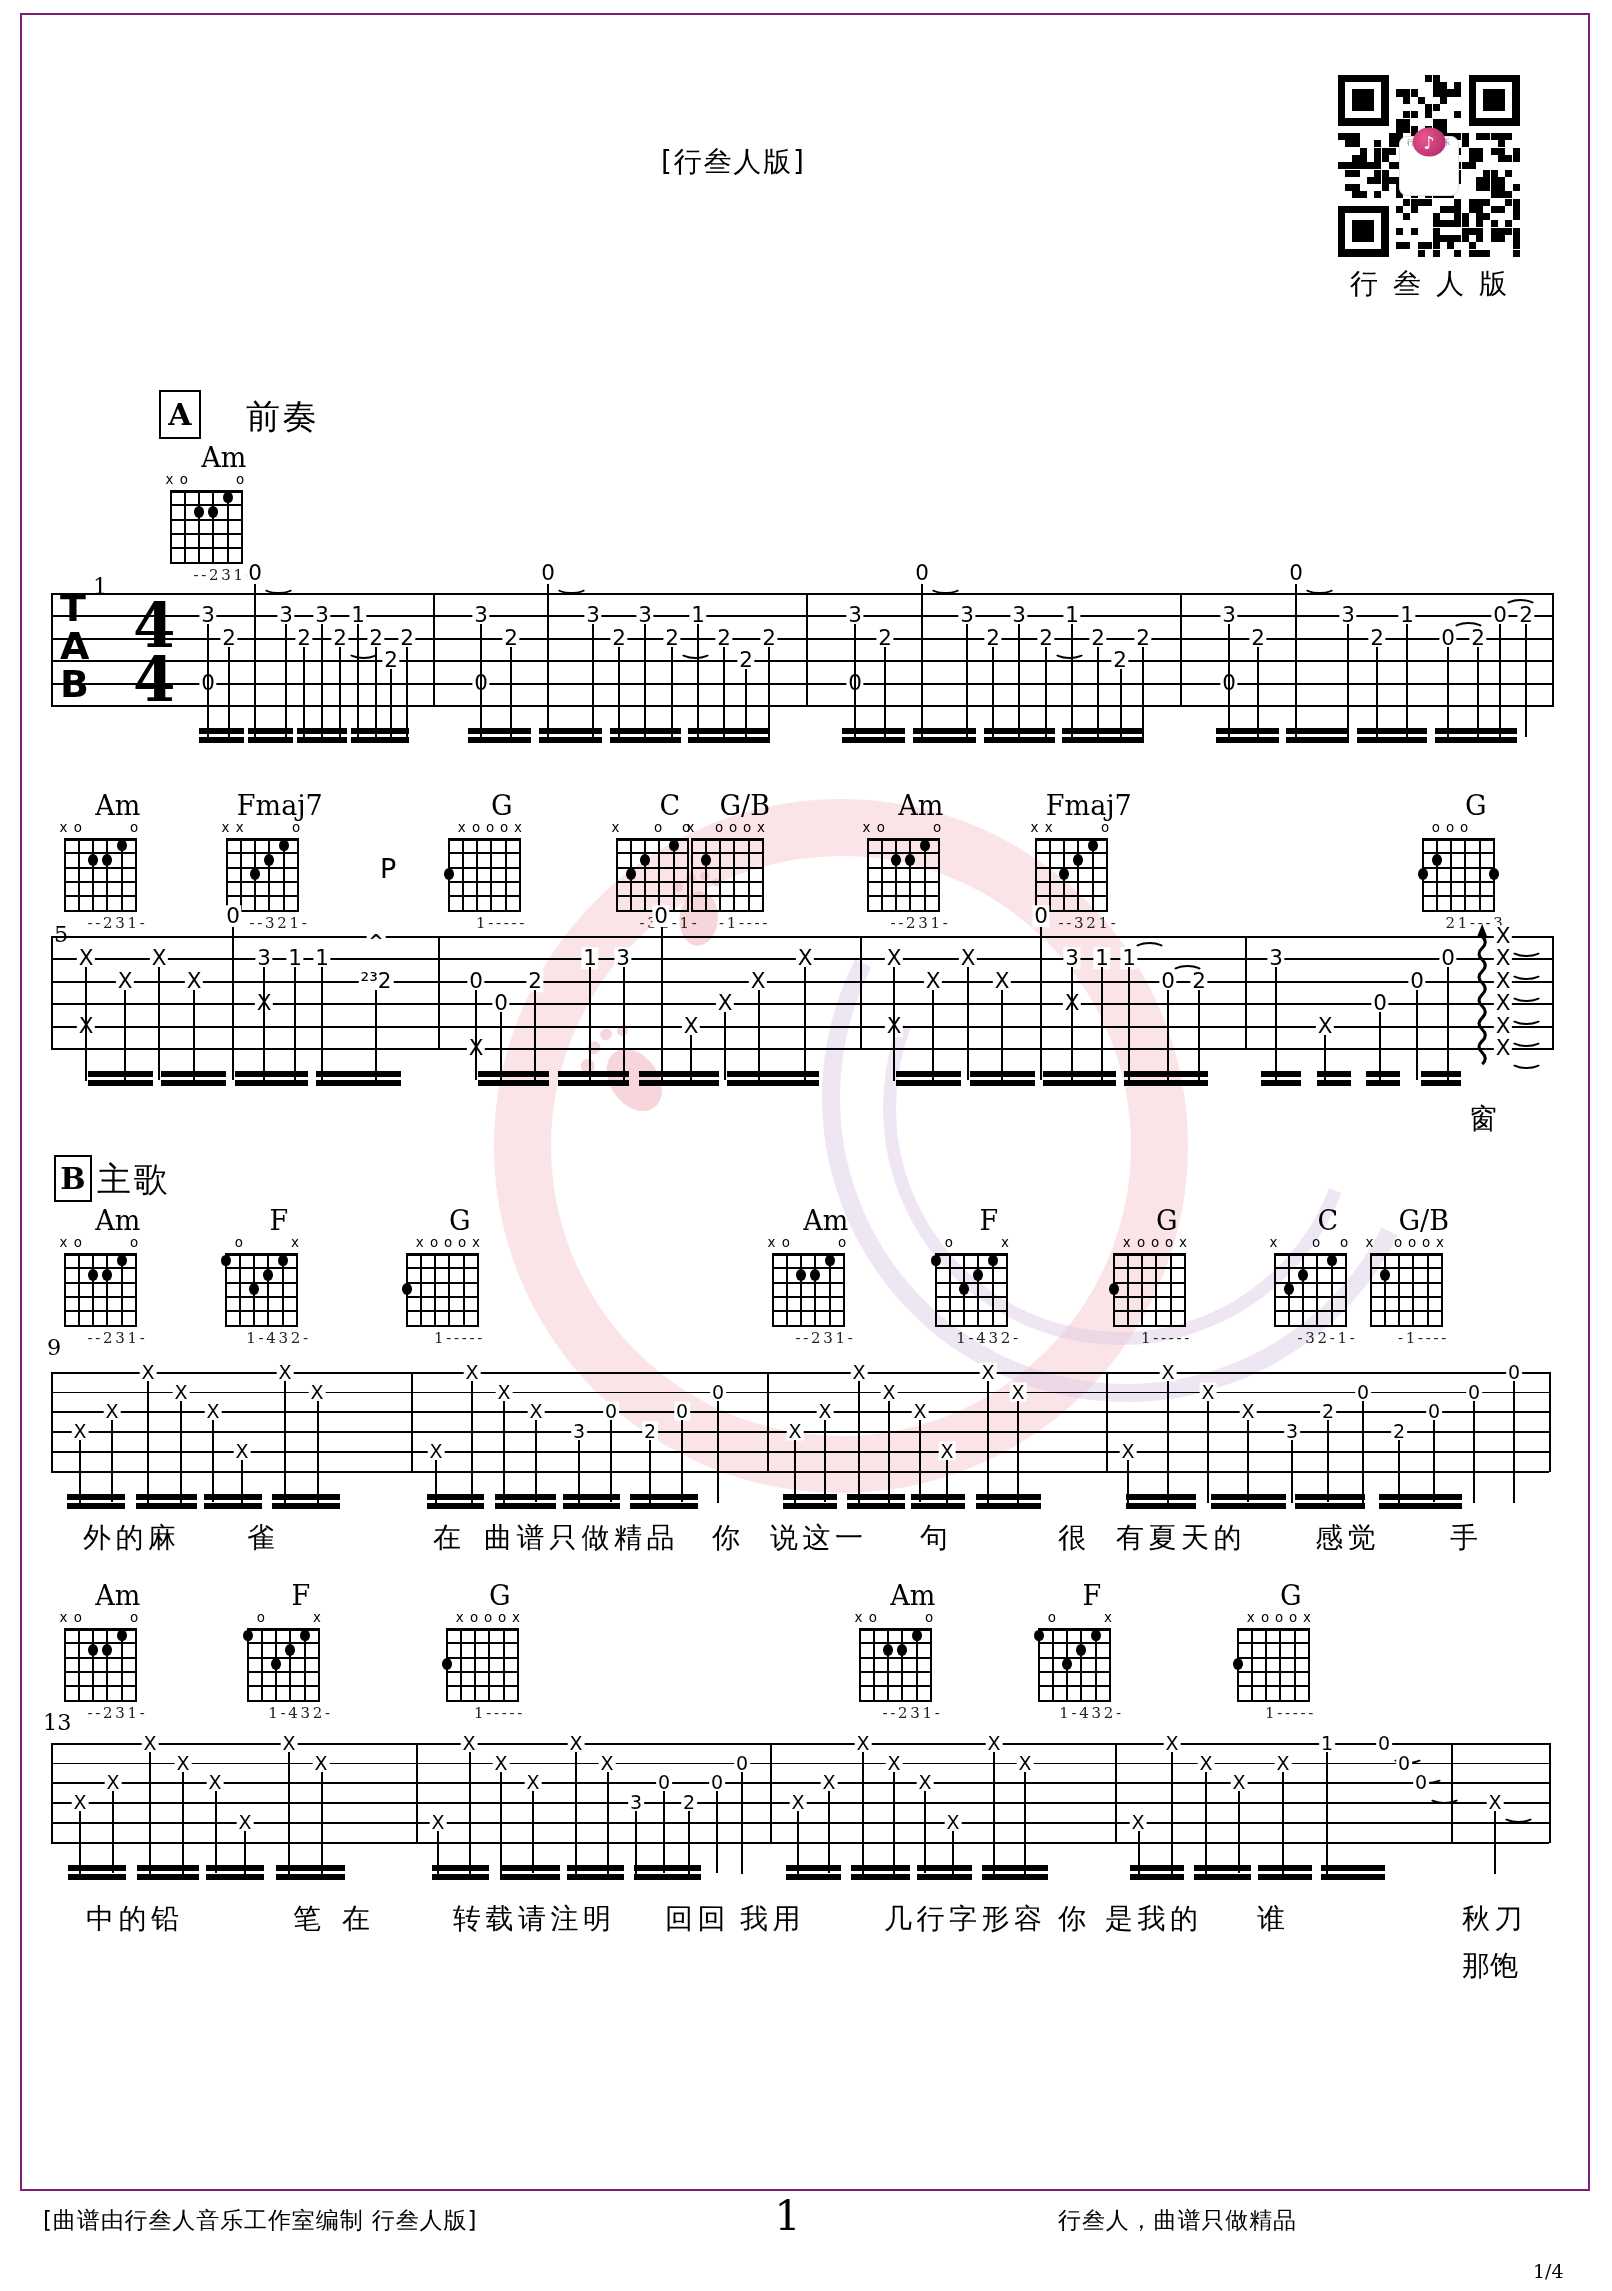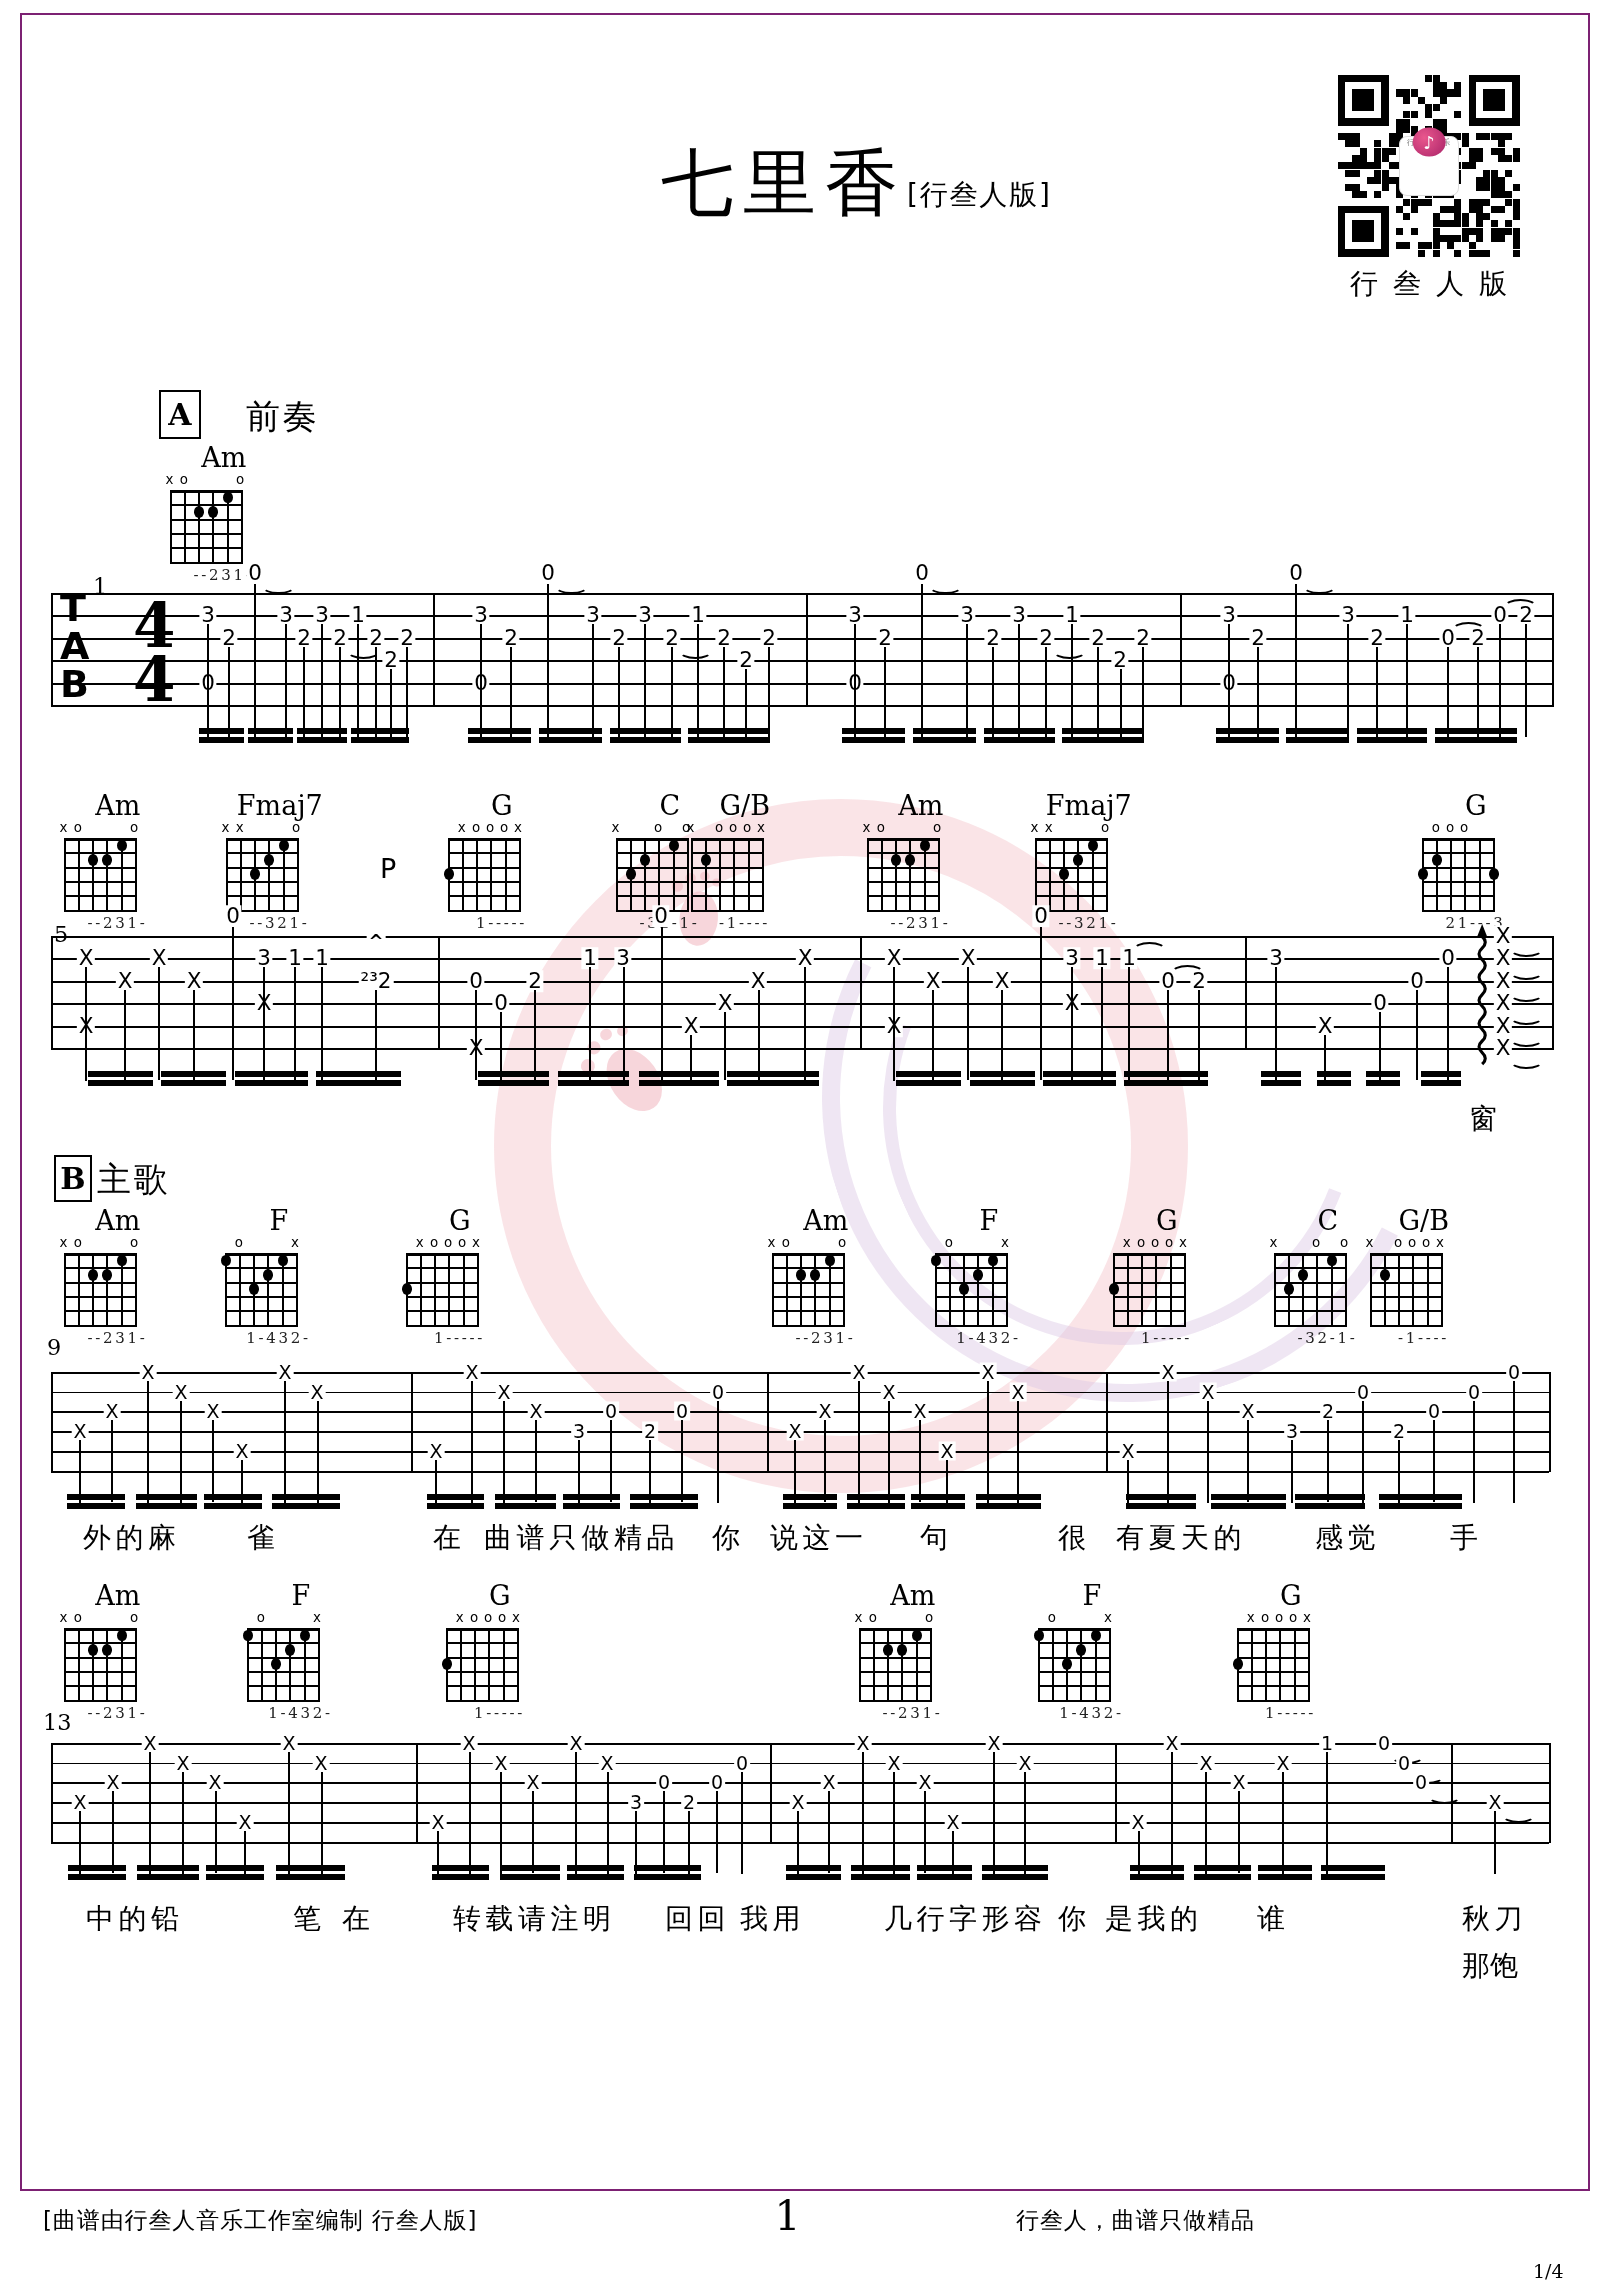--- a/index.html
+++ b/index.html
@@ -52,21 +52,21 @@
   .arc-d{position:absolute;width:29px;height:11.6px;border:2.7px solid transparent;border-bottom-color:#000;border-radius:50%;}
   .arc-u{position:absolute;width:29px;height:11.6px;border:2.7px solid transparent;border-top-color:#000;border-radius:50%;}
   .mnum{position:absolute;font-family:"DejaVu Serif","Liberation Serif",serif;font-size:22.4px;}
   .tabletter{position:absolute;font-size:38px;font-weight:bold;line-height:1;}
   .tsig{position:absolute;font-family:"DejaVu Serif","Liberation Serif",serif;font-size:61px;font-weight:bold;line-height:1;}
   .lyr{position:absolute;font-size:28px;letter-spacing:4.5px;white-space:nowrap;}
   .xtext{position:absolute;white-space:nowrap;}
   
   #footer-left{left:43px;top:2205px;font-size:23px;letter-spacing:0.9px;}
   #footer-page{left:716px;top:2192px;width:143px;text-align:center;font-family:"DejaVu Serif","Liberation Serif",serif;font-size:41px;}
-  #footer-right{left:1016px;top:2205px;font-size:23px;letter-spacing:0.9px;}
+  #footer-right{left:1058px;top:2205px;font-size:23px;letter-spacing:0.9px;}
   #footer-corner{left:1533px;top:2260px;font-size:19px;font-family:"DejaVu Serif","Liberation Serif",serif;}
 </style>
 </head>
 <body>
 
 <div id="page">
 
   <div id="wm-ring" class="wm"></div>
   <div id="wm-arc1" class="wm wm-arc"></div>
   <div id="wm-arc2" class="wm wm-arc"></div>
@@ -84,21 +84,20 @@
         <div class="foot-pad" style="left: 16px; top: -1.8px; width: 12.5px; height: 12.5px;"></div>
         <div class="foot-pad" style="left: 34px; top: -5.4px; width: 11.6px; height: 11.6px;"></div>
         <div class="foot-pad" style="left: 50px; top: 1.8px; width: 10.7px; height: 10.7px;"></div>
       </div>
     </div>
 
   <div id="frame"></div>
 
 
   <div id="title-wrap" class="abs">
-    <div id="title">七里香</div>
     <div id="edition">[行叁人版]</div>
   </div>
 
   <div id="qr" class="abs">
     <div id="qr-grid">
         <div class="qm" style="left: 87px; top: 0px; width: 7.6px; height: 7.6px;"></div>
         <div class="qm" style="left: 95px; top: 0px; width: 7.6px; height: 7.6px;"></div>
         <div class="qm" style="left: 95px; top: 7.3px; width: 7.6px; height: 7.6px;"></div>
         <div class="qm" style="left: 102px; top: 7.3px; width: 7.6px; height: 7.6px;"></div>
         <div class="qm" style="left: 116px; top: 7.3px; width: 7.6px; height: 7.6px;"></div>

